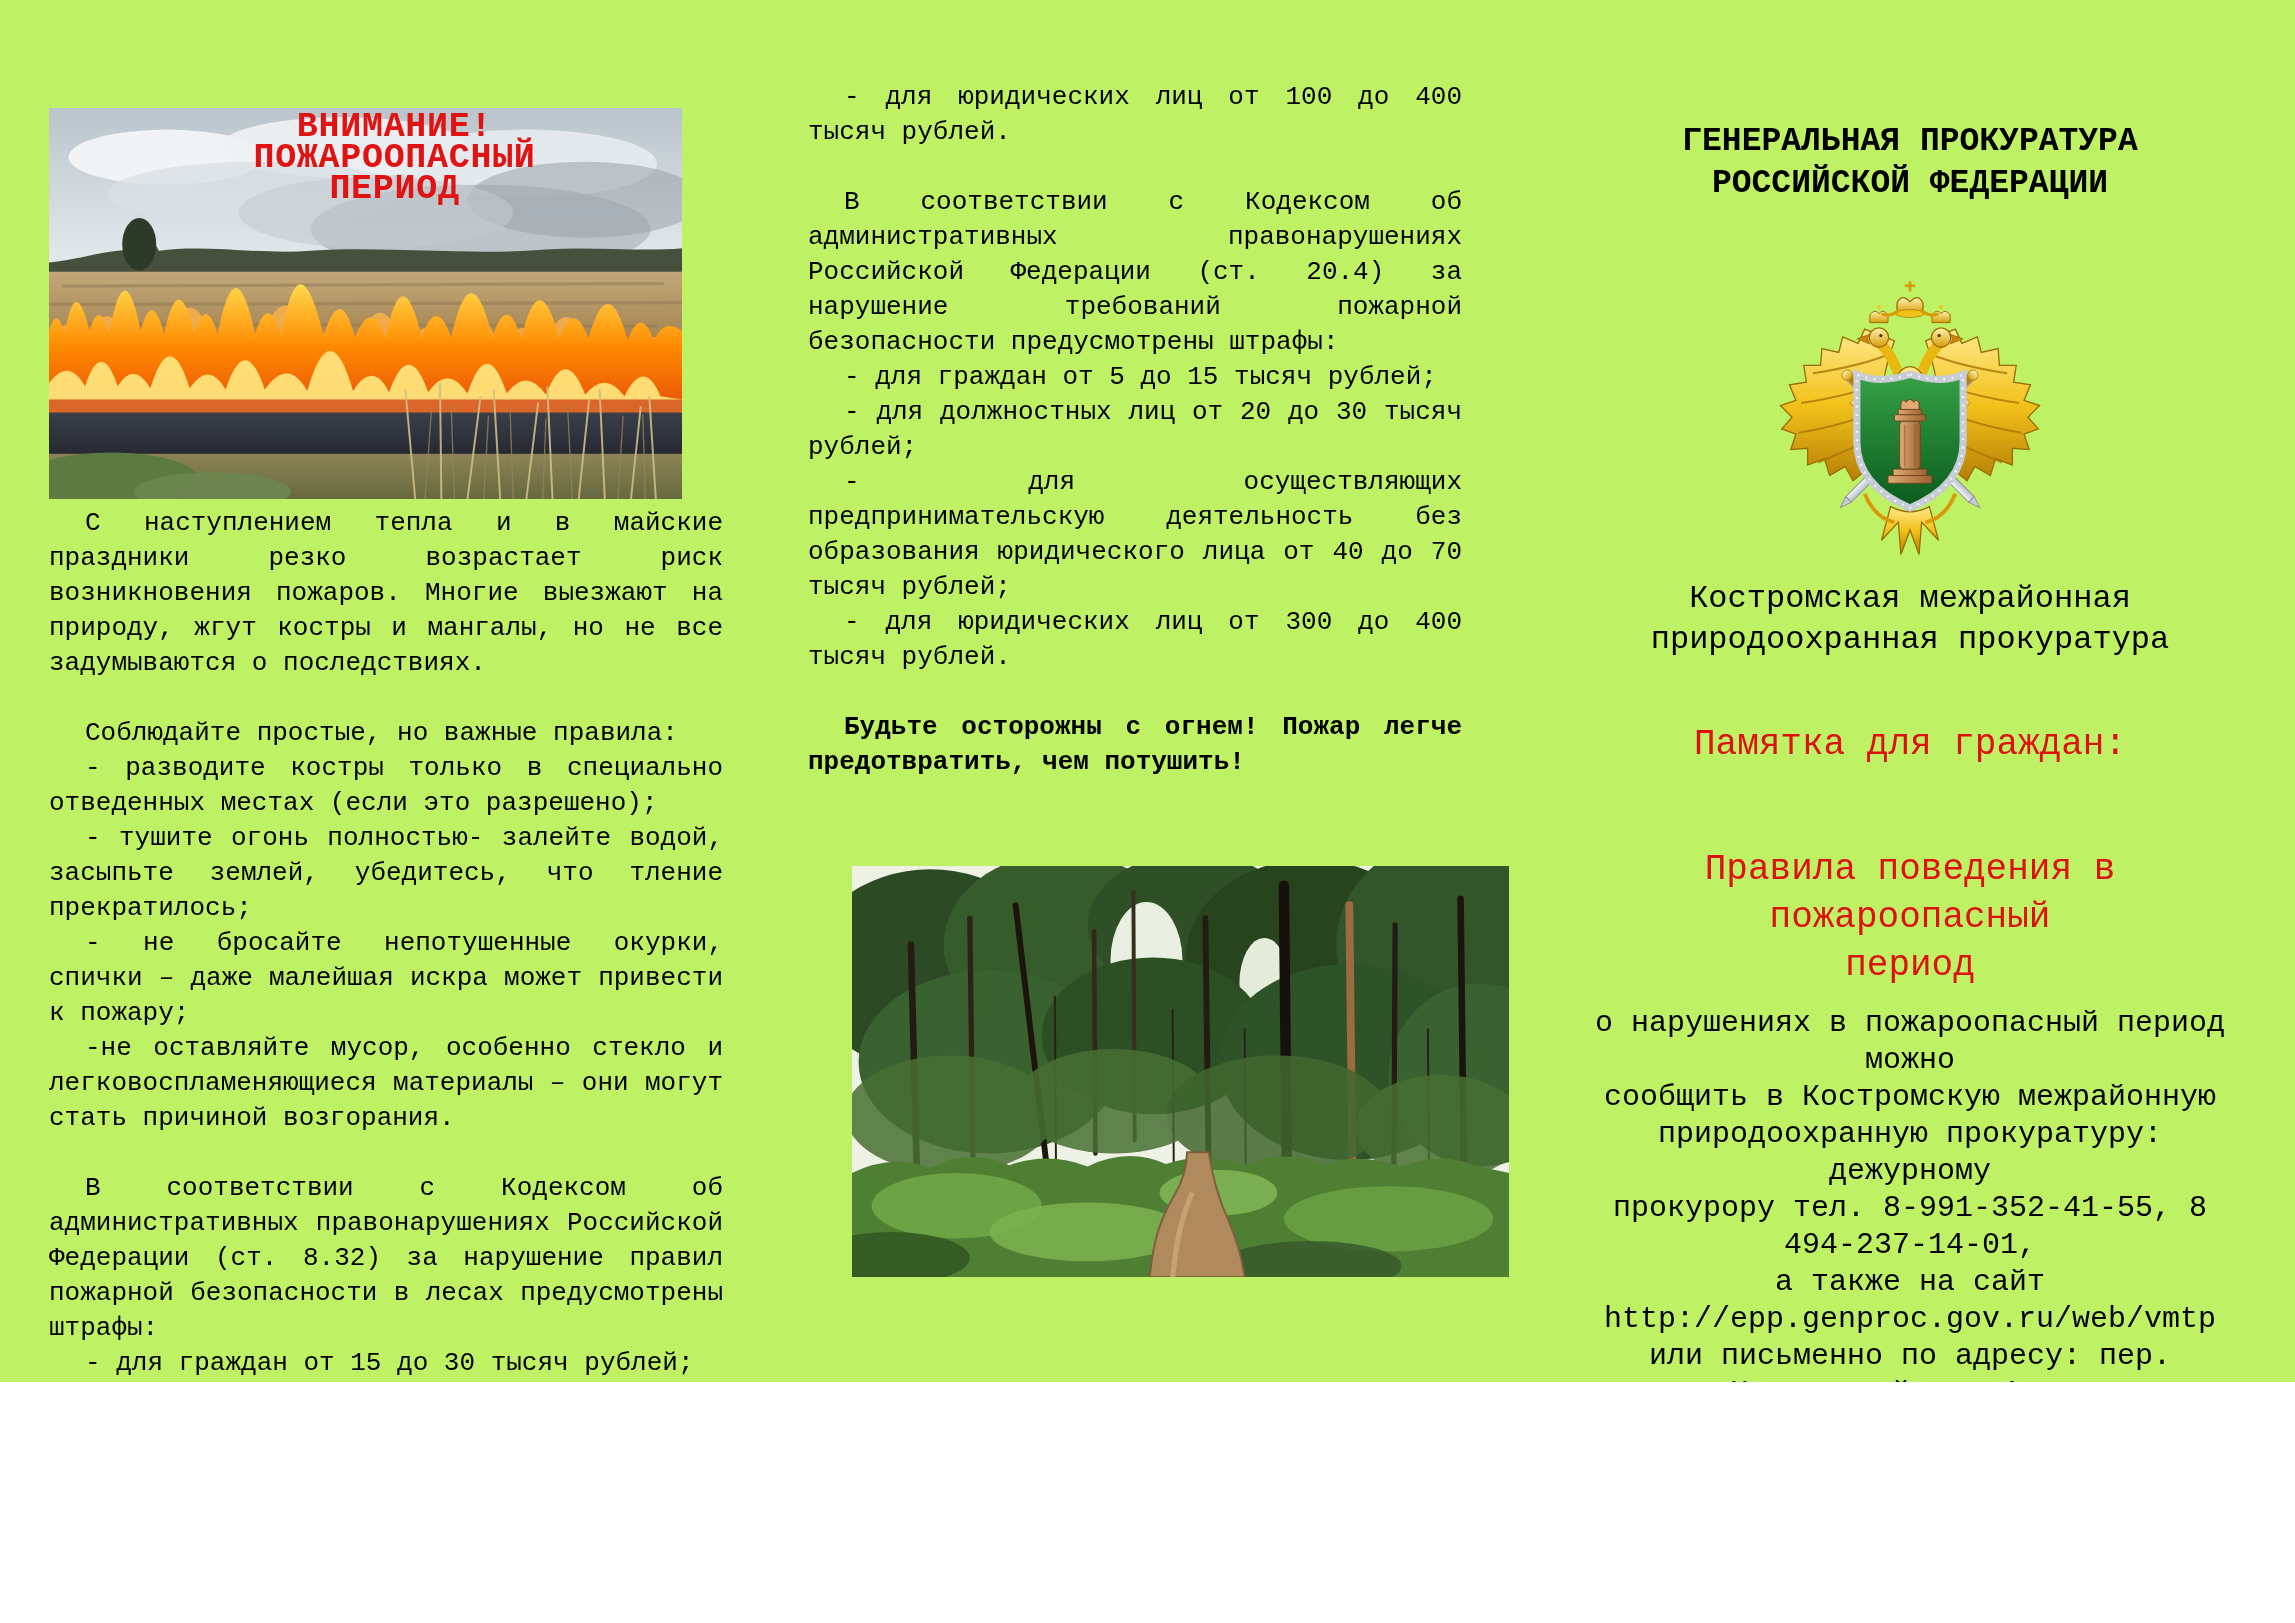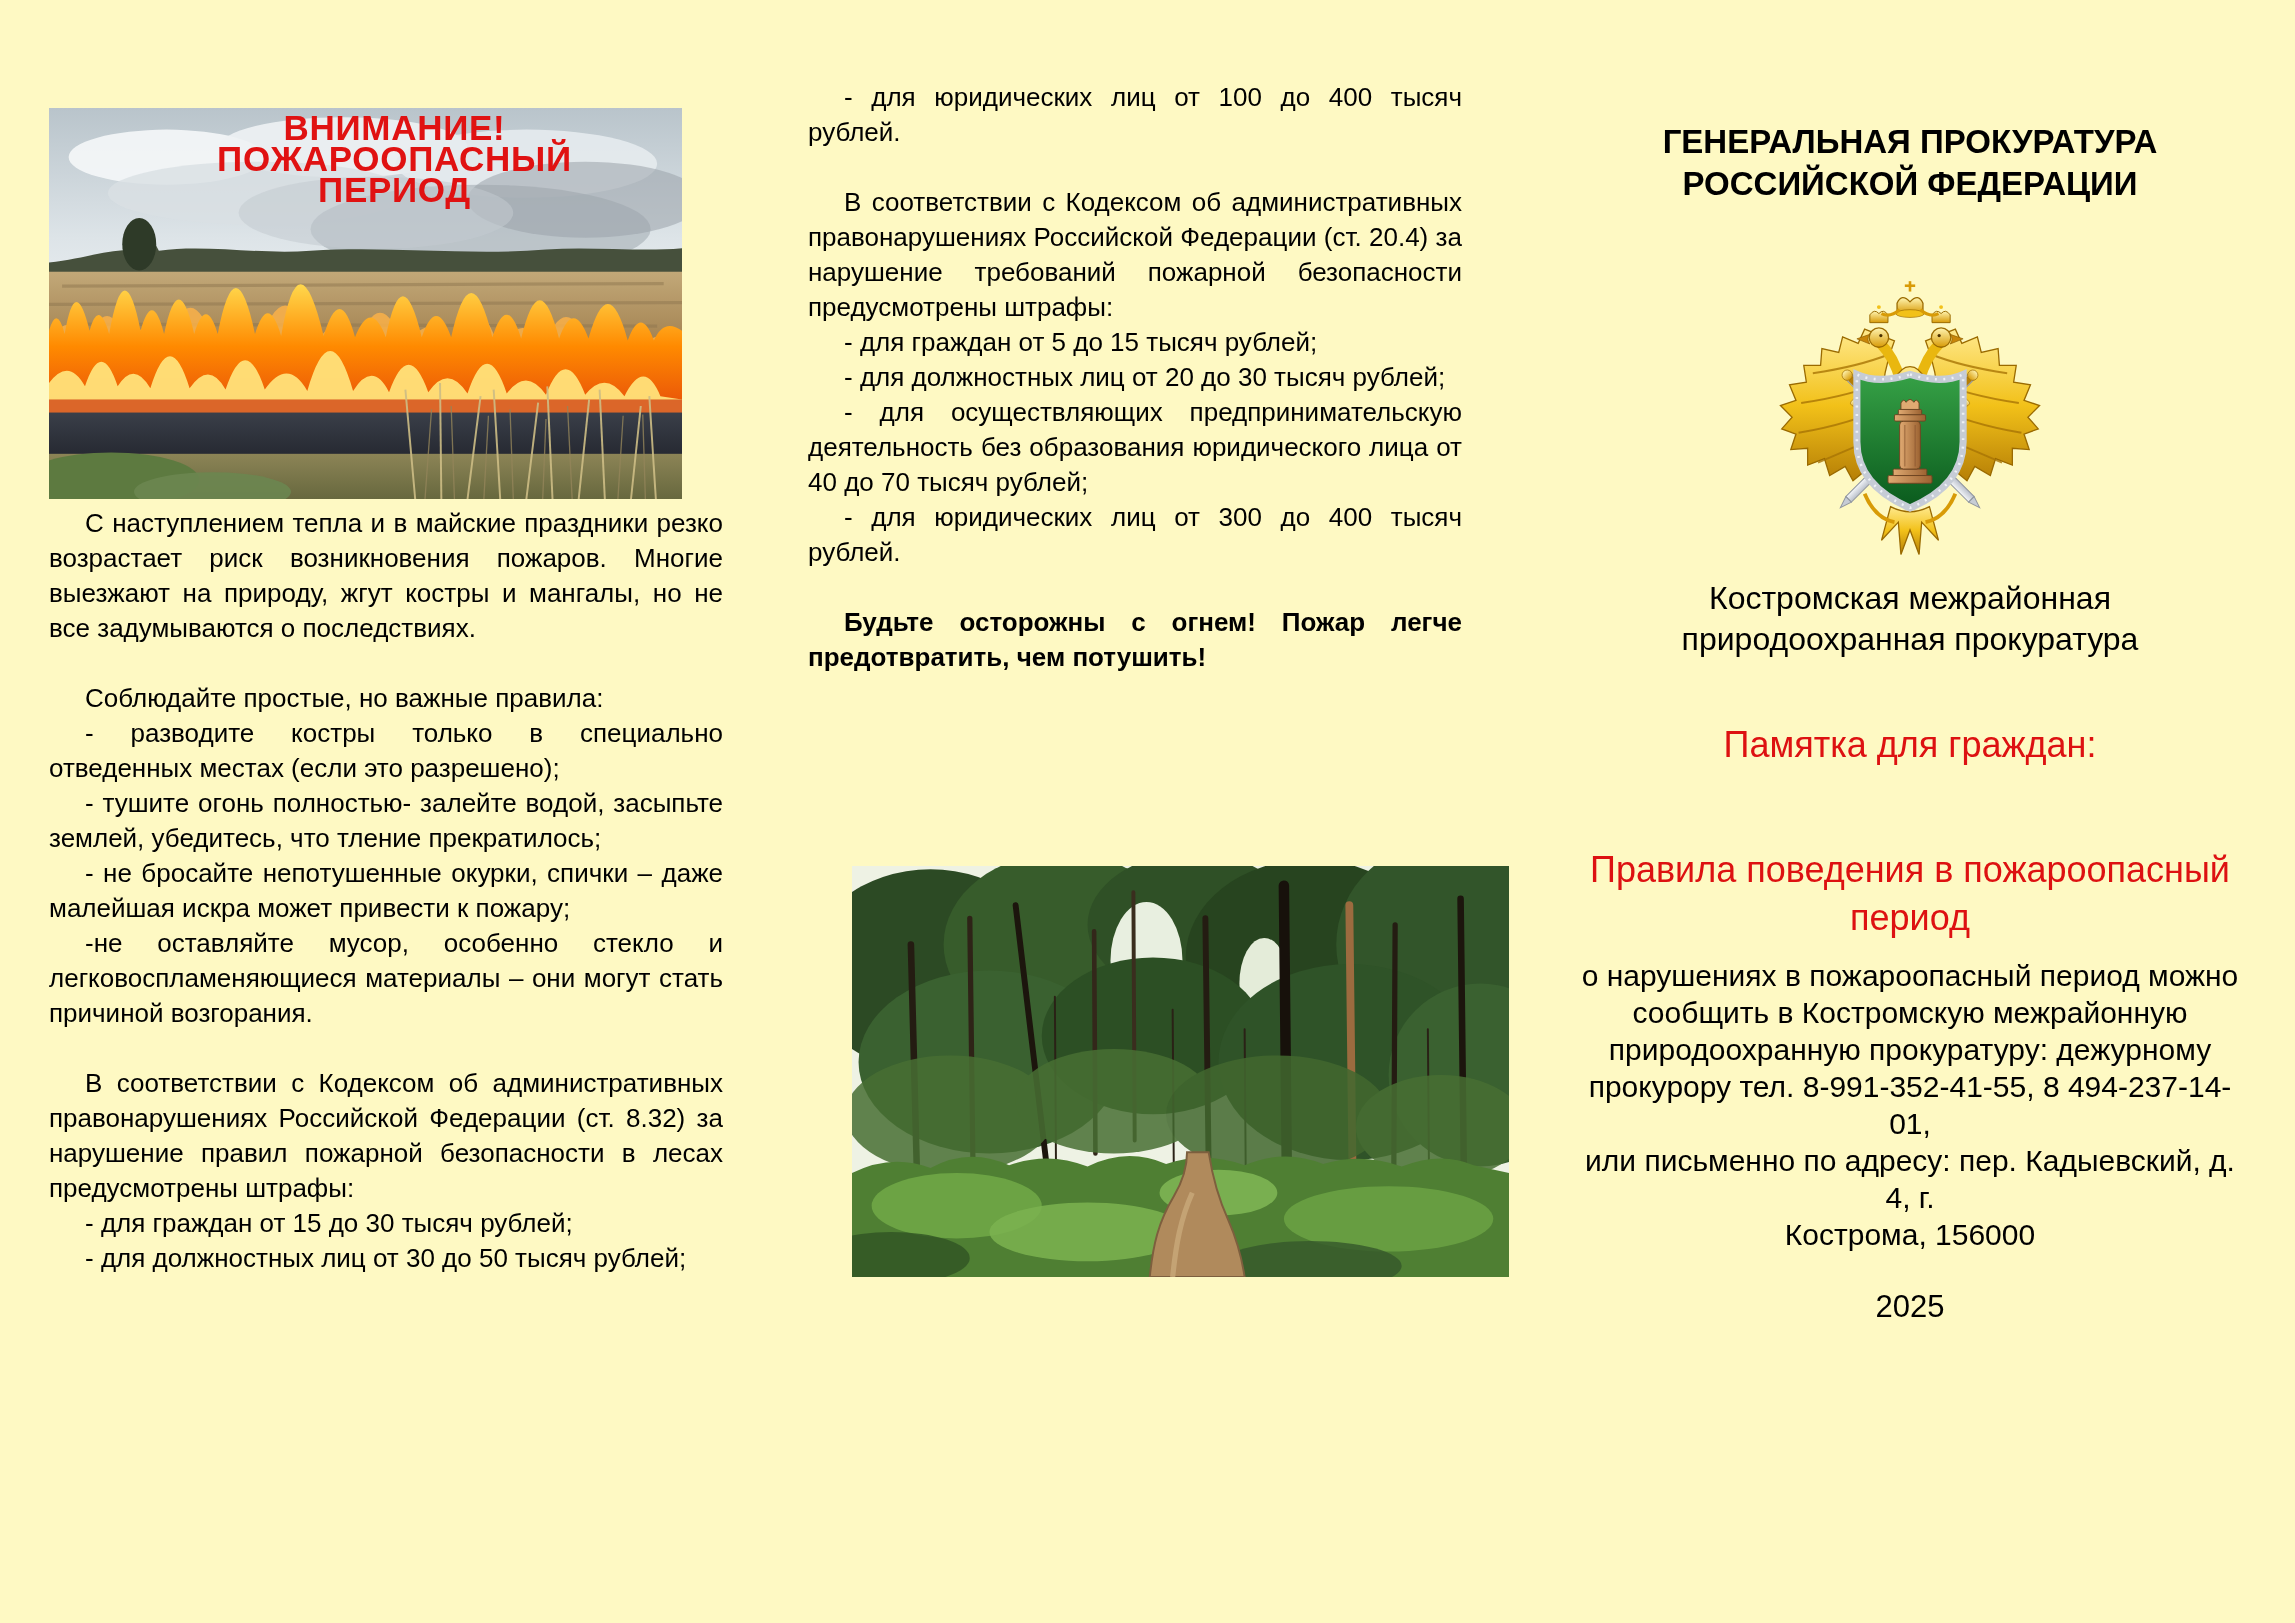--- a/index.html
+++ b/index.html
@@ -1,18 +1,18 @@
 <!DOCTYPE html>
 <html lang="ru" style="font-size:10.5px"><head>
 <meta charset="utf-8">
 <style>
   html,body{margin:0;padding:0;background:#ffffff;}
   .page{
-    position:relative;width:2295px;height:1623px;background:#fef9c3;
-    font-family:Liberation Sans, sans-serif;color:#000;overflow:hidden;
+    position:relative;width:2295px;height:1382px;background:#bef264;
+    font-family:Liberation Mono, monospace;color:#000;overflow:hidden;
   }
   
   .col{position:absolute;}
   .col1{left:49px;top:108px;width:674px;}
   .col2{left:808px;top:80px;width:654px;}
   .col3{left:1578px;top:121px;width:664px;text-align:center;}
 
   
   .p{font-size:26px;line-height:35px;text-align:justify;text-indent:36px;margin:0;}
   .blank{height:35px;}
@@ -311,20 +311,21 @@
     <div class="memo-title">
       <div>Правила поведения в пожароопасный</div>
       <div>период</div>
     </div>
 
     <div class="contact">
       <div>о нарушениях в пожароопасный период можно</div>
       <div>сообщить в Костромскую межрайонную</div>
       <div>природоохранную прокуратуру: дежурному</div>
       <div>прокурору тел. 8-991-352-41-55, 8 494-237-14-01,</div>
+      <div>а также на сайт http://epp.genproc.gov.ru/web/vmtp</div>
       <div>или письменно по адресу: пер. Кадыевский, д. 4, г.</div>
       <div>Кострома, 156000</div>
     </div>
 
     <div class="city-year">
       <div>2025</div>
     </div>
   </div>
 
 </div>

